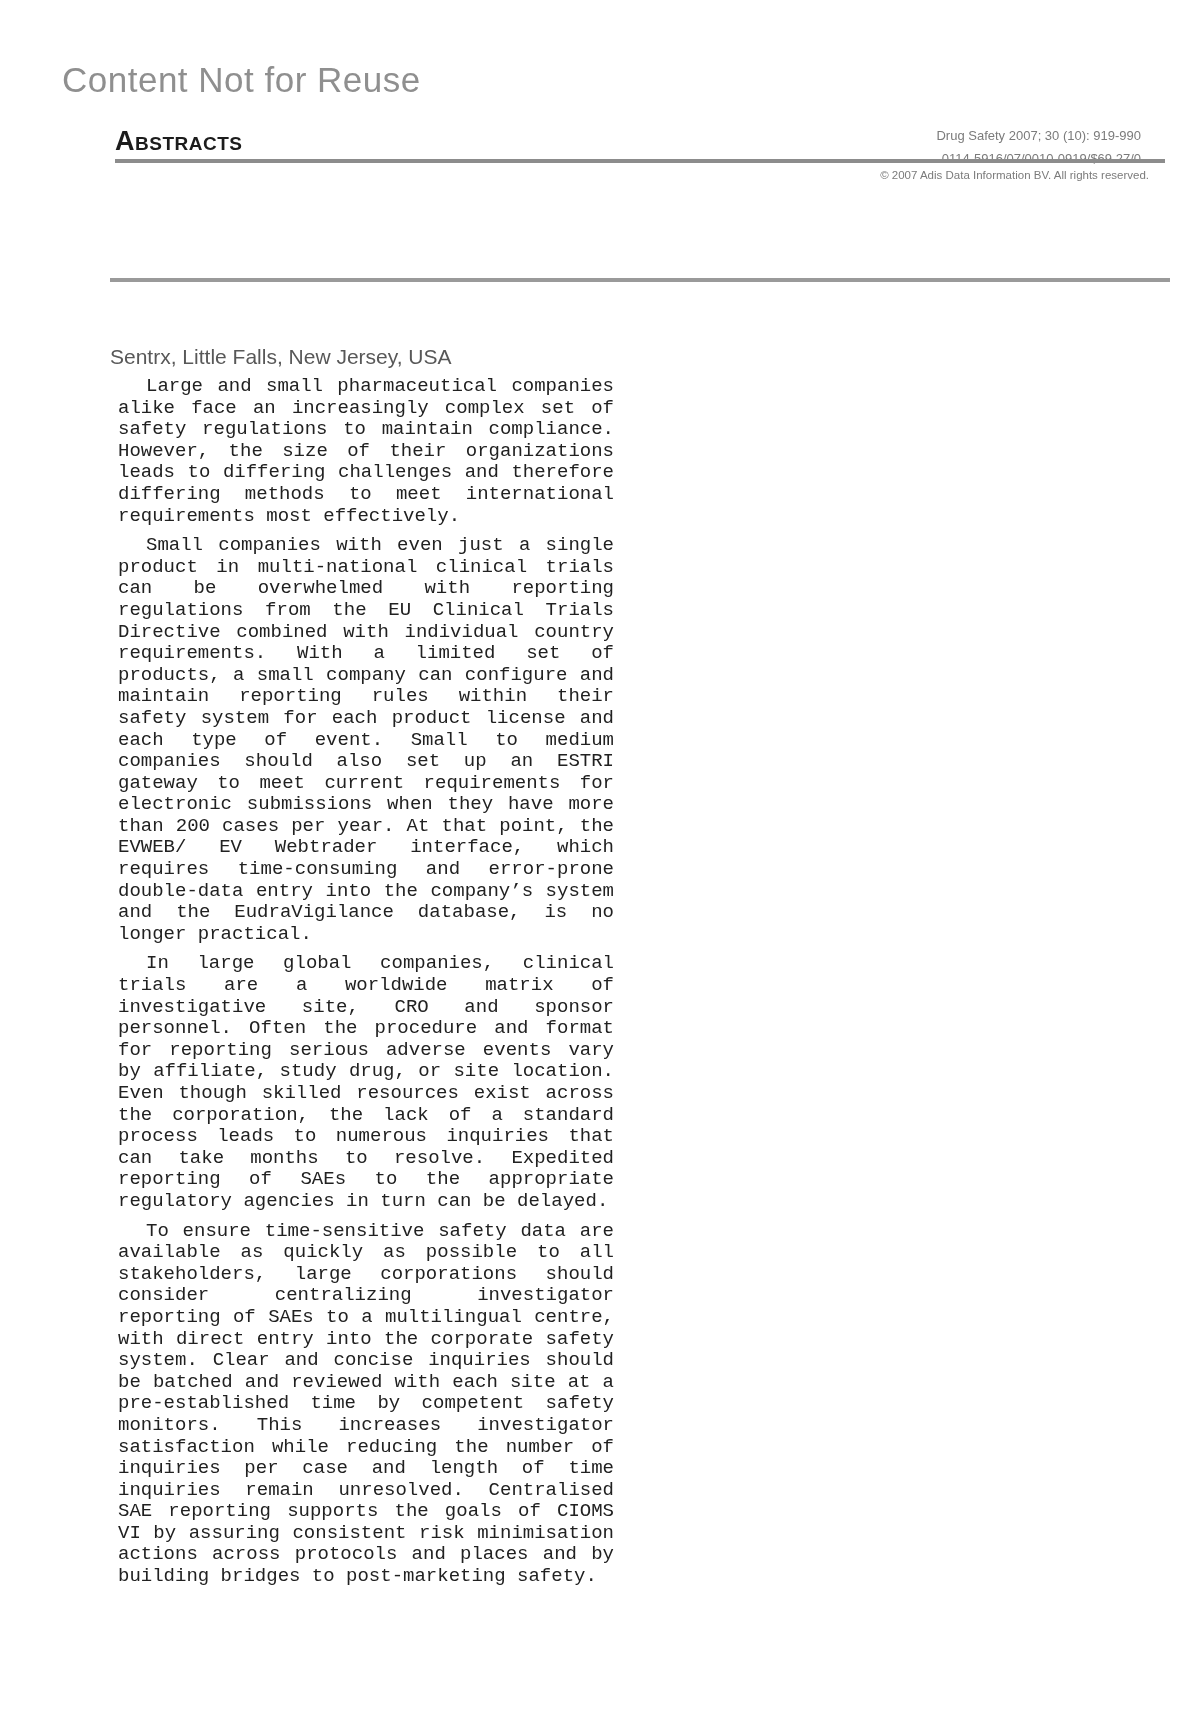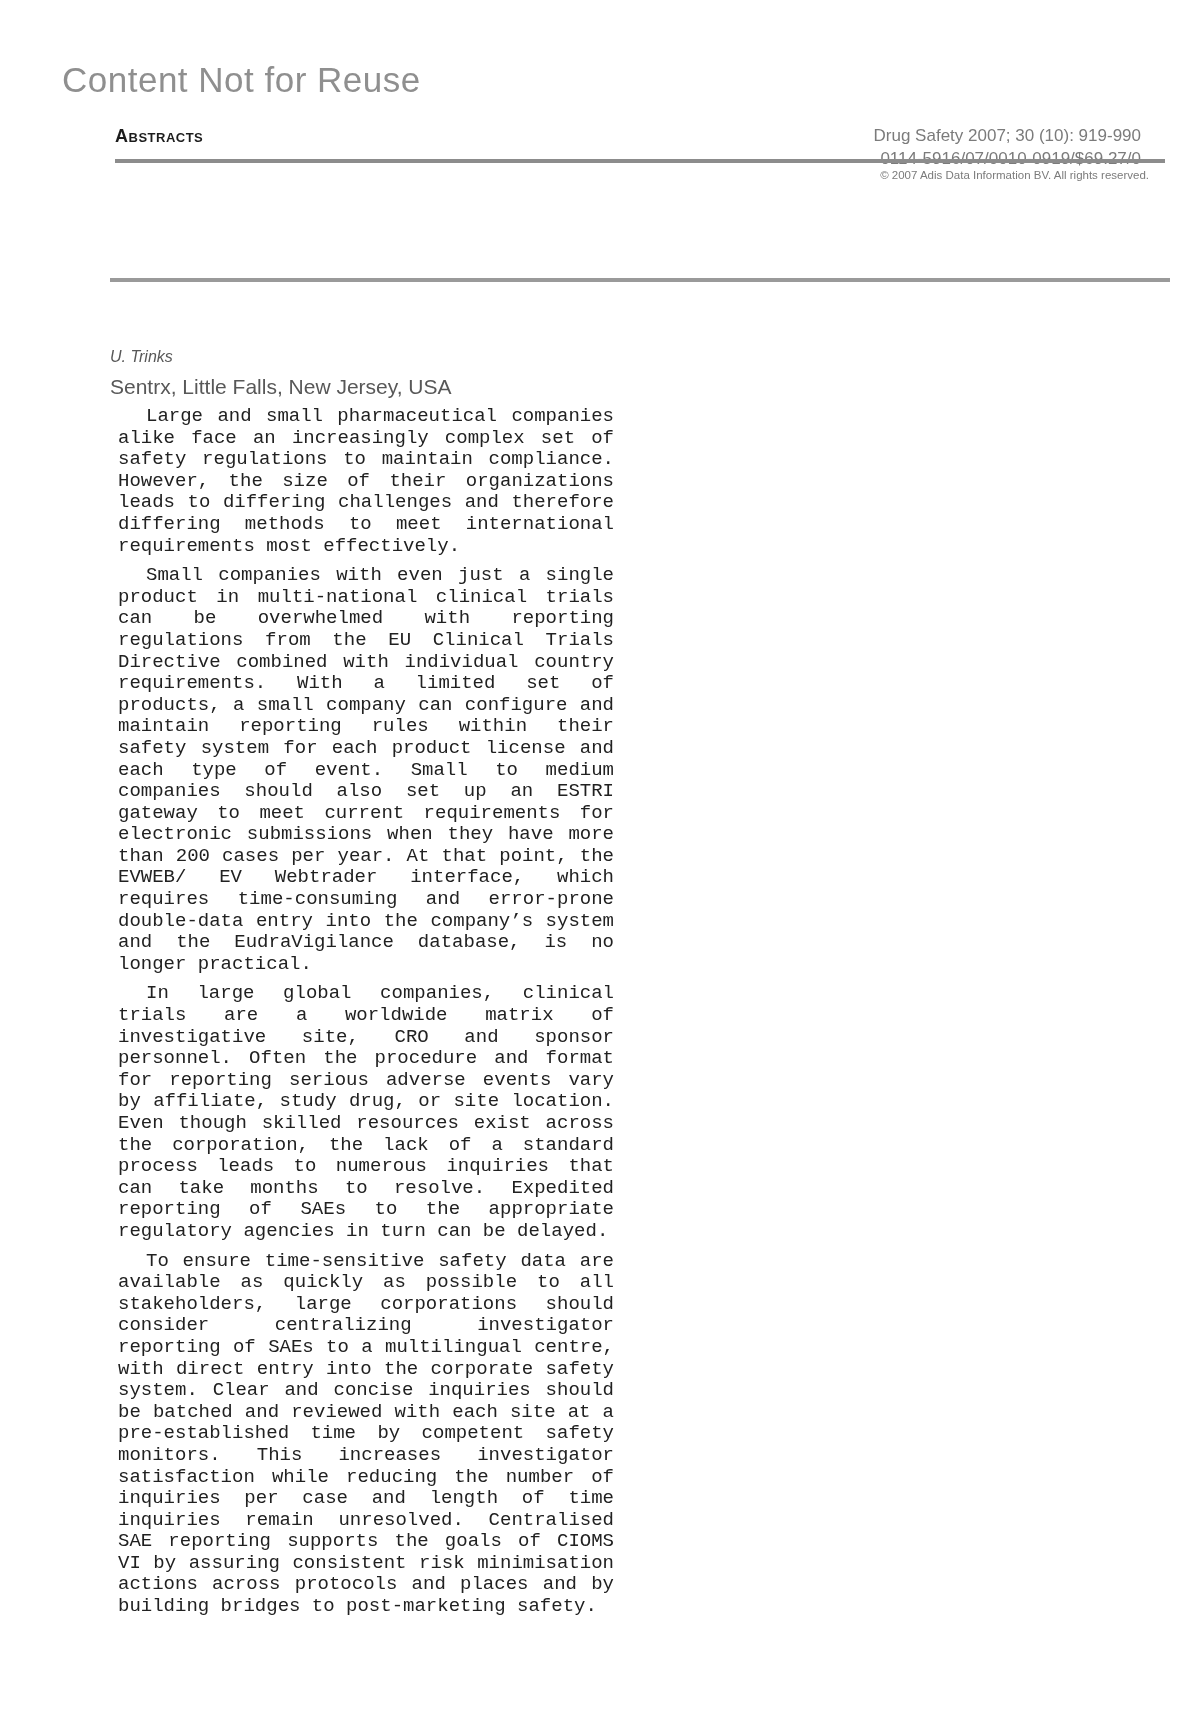--- a/index.html
+++ b/index.html
@@ -24,32 +24,32 @@
   .header {
     position: absolute;
     left: 75px;
     top: 80px;
     width: 1050px;
   }
   .journal-name {
     position: absolute;
     left: 0;
     top: 6px;
-    font-size: 18px;
+    font-size: 27px;
     font-weight: 700;
     color: #1c1c1c;
     font-variant: small-caps;
     letter-spacing: 0.5px;
   }
   .citation-block {
     position: absolute;
     right: 0;
     top: 0;
     text-align: right;
-    font-size: 17px;
+    font-size: 13px;
     line-height: 15px;
     color: #7b7b7b;
   }
   .header-rule {
     position: absolute;
     left: 0;
     top: 39px;
     width: 1050px;
     height: 4px;
     background: #8c8c8c;
@@ -138,21 +138,20 @@
     </div>
     <div class="header-rule"></div>
     <div class="copyright-line">© 2007 Adis Data Information BV. All rights reserved.</div>
   </div>
 
   <div class="section-head">
     <div class="section-rule"></div>
   </div>
 
   <div class="article">
-    <div class="article-author">U. Trinks</div>
     <div class="article-affiliation">Sentrx, Little Falls, New Jersey, USA</div>
     <div class="article-body">
       <p>Large and small pharmaceutical companies alike face an increasingly complex set of safety regulations to maintain compliance. However, the size of their organizations leads to differing challenges and therefore differing methods to meet international requirements most effectively.</p>
       <p>Small companies with even just a single product in multi-national clinical trials can be overwhelmed with reporting regulations from the EU Clinical Trials Directive combined with individual country requirements. With a limited set of products, a small company can configure and maintain reporting rules within their safety system for each product license and each type of event. Small to medium companies should also set up an ESTRI gateway to meet current requirements for electronic submissions when they have more than 200 cases per year. At that point, the EVWEB/ EV Webtrader interface, which requires time-consuming and error-prone double-data entry into the company’s system and the EudraVigilance database, is no longer practical.</p>
       <p>In large global companies, clinical trials are a worldwide matrix of investigative site, CRO and sponsor personnel. Often the procedure and format for reporting serious adverse events vary by affiliate, study drug, or site location. Even though skilled resources exist across the corporation, the lack of a standard process leads to numerous inquiries that can take months to resolve. Expedited reporting of SAEs to the appropriate regulatory agencies in turn can be delayed.</p>
       <p>To ensure time-sensitive safety data are available as quickly as possible to all stakeholders, large corporations should consider centralizing investigator reporting of SAEs to a multilingual centre, with direct entry into the corporate safety system. Clear and concise inquiries should be batched and reviewed with each site at a pre-established time by competent safety monitors. This increases investigator satisfaction while reducing the number of inquiries per case and length of time inquiries remain unresolved. Centralised SAE reporting supports the goals of CIOMS VI by assuring consistent risk minimisation actions across protocols and places and by building bridges to post-marketing safety.</p>
     </div>
   </div>
 
   <div class="bottom-bar"></div>

